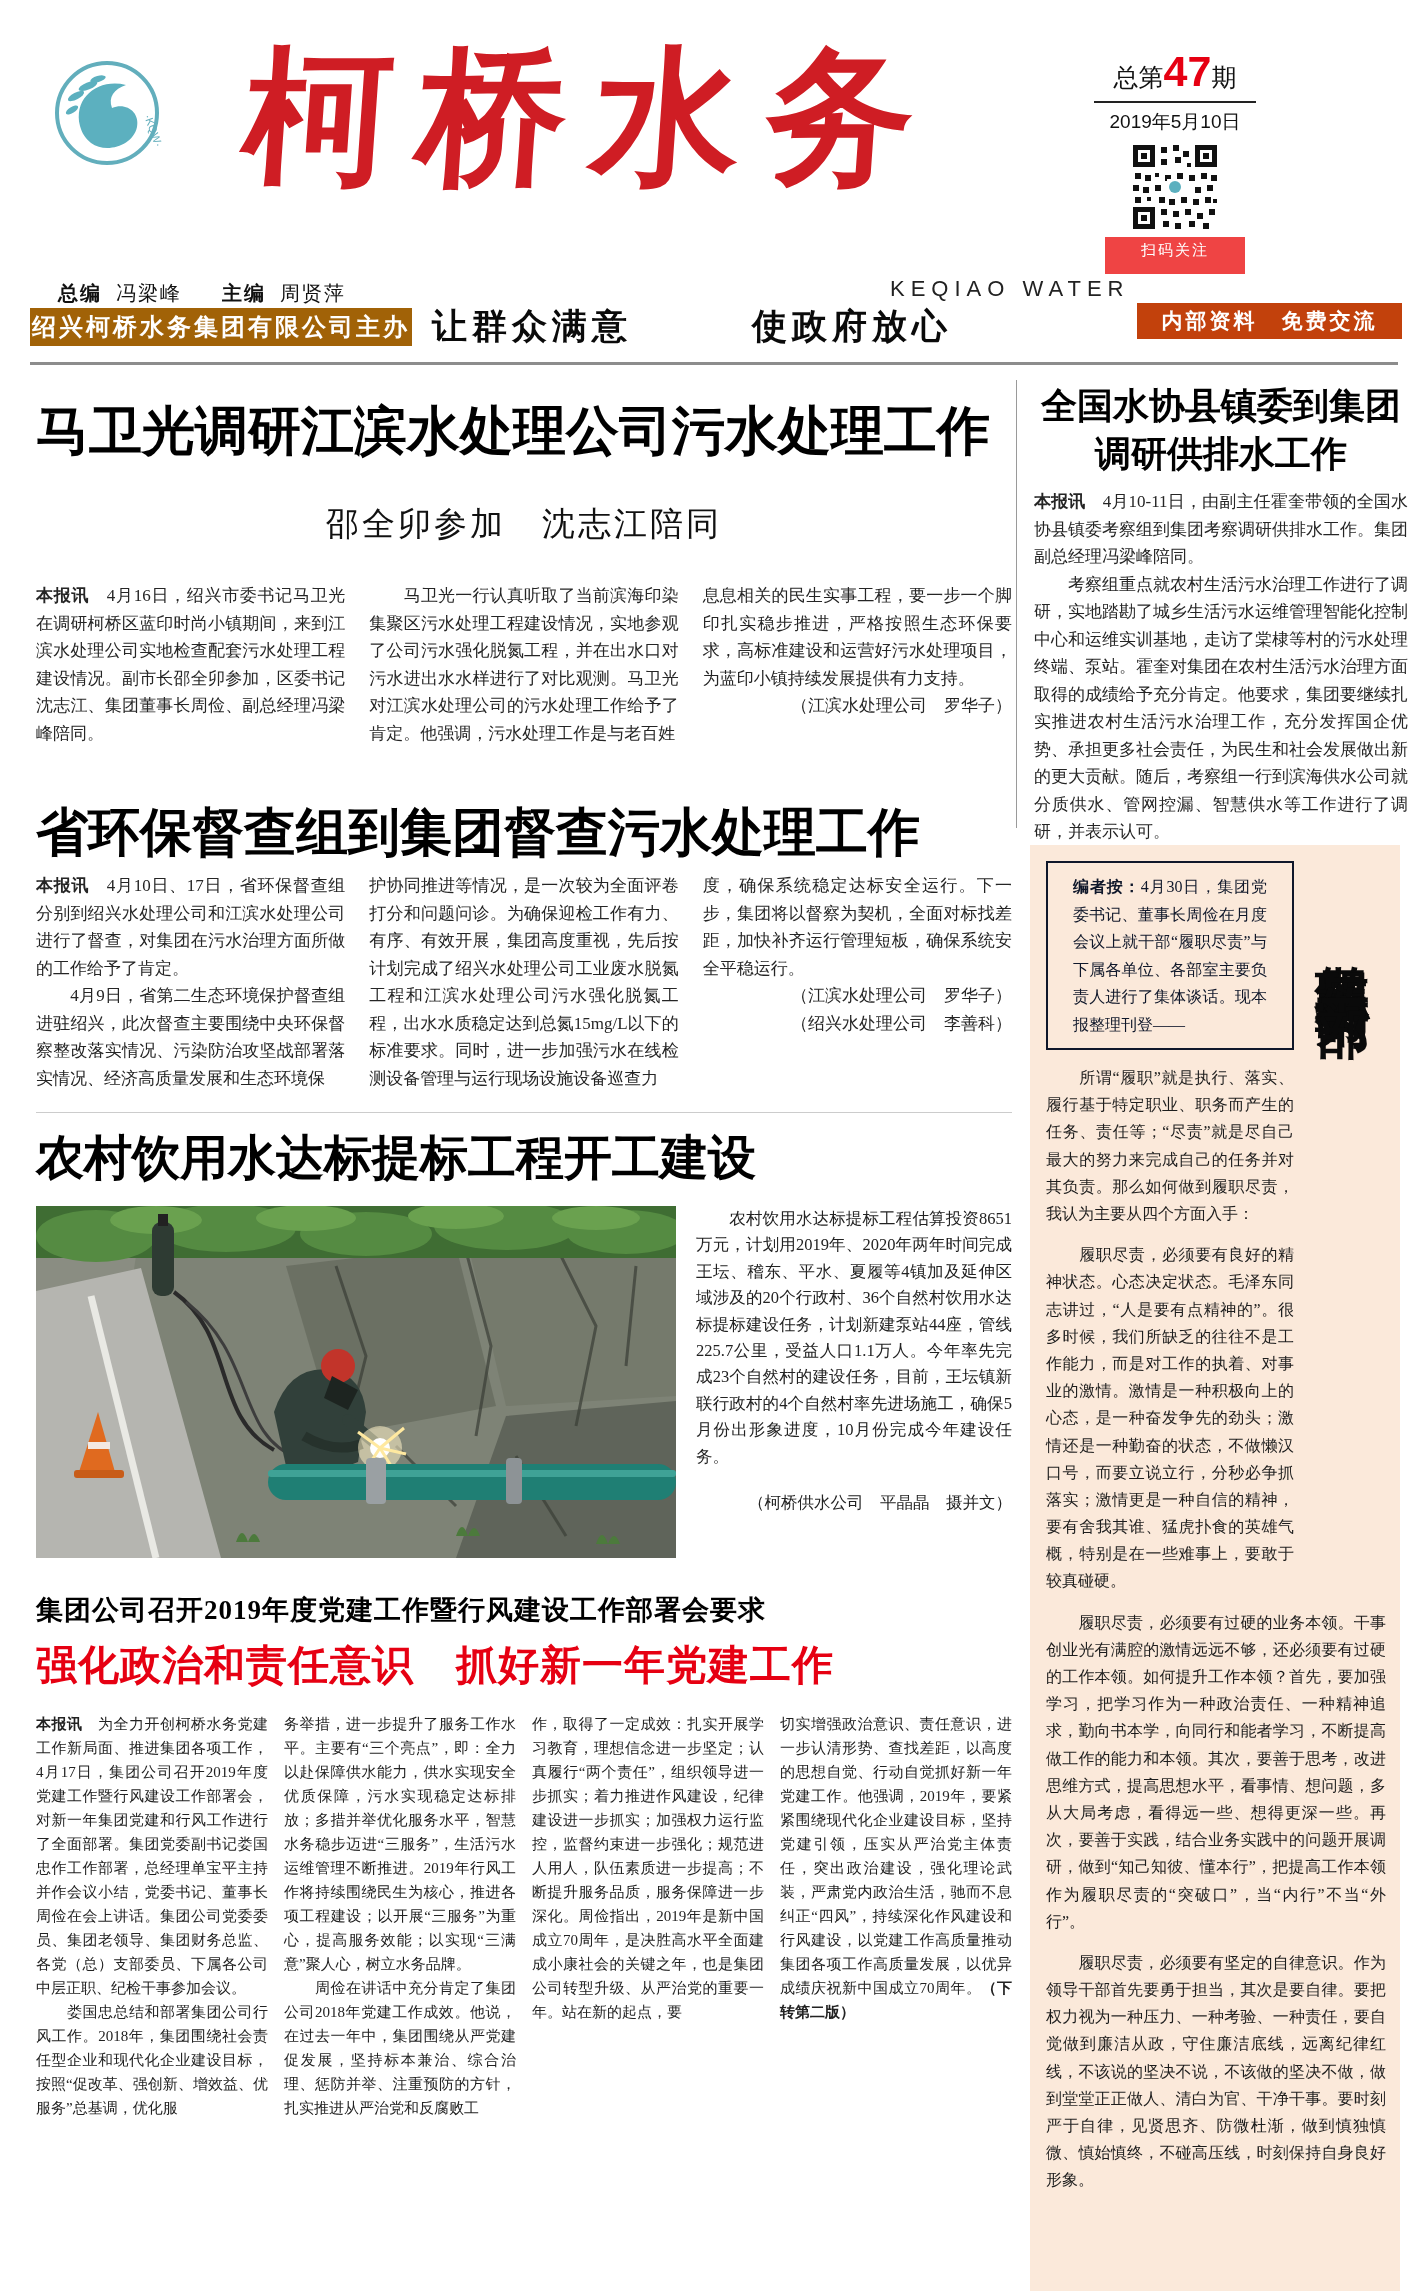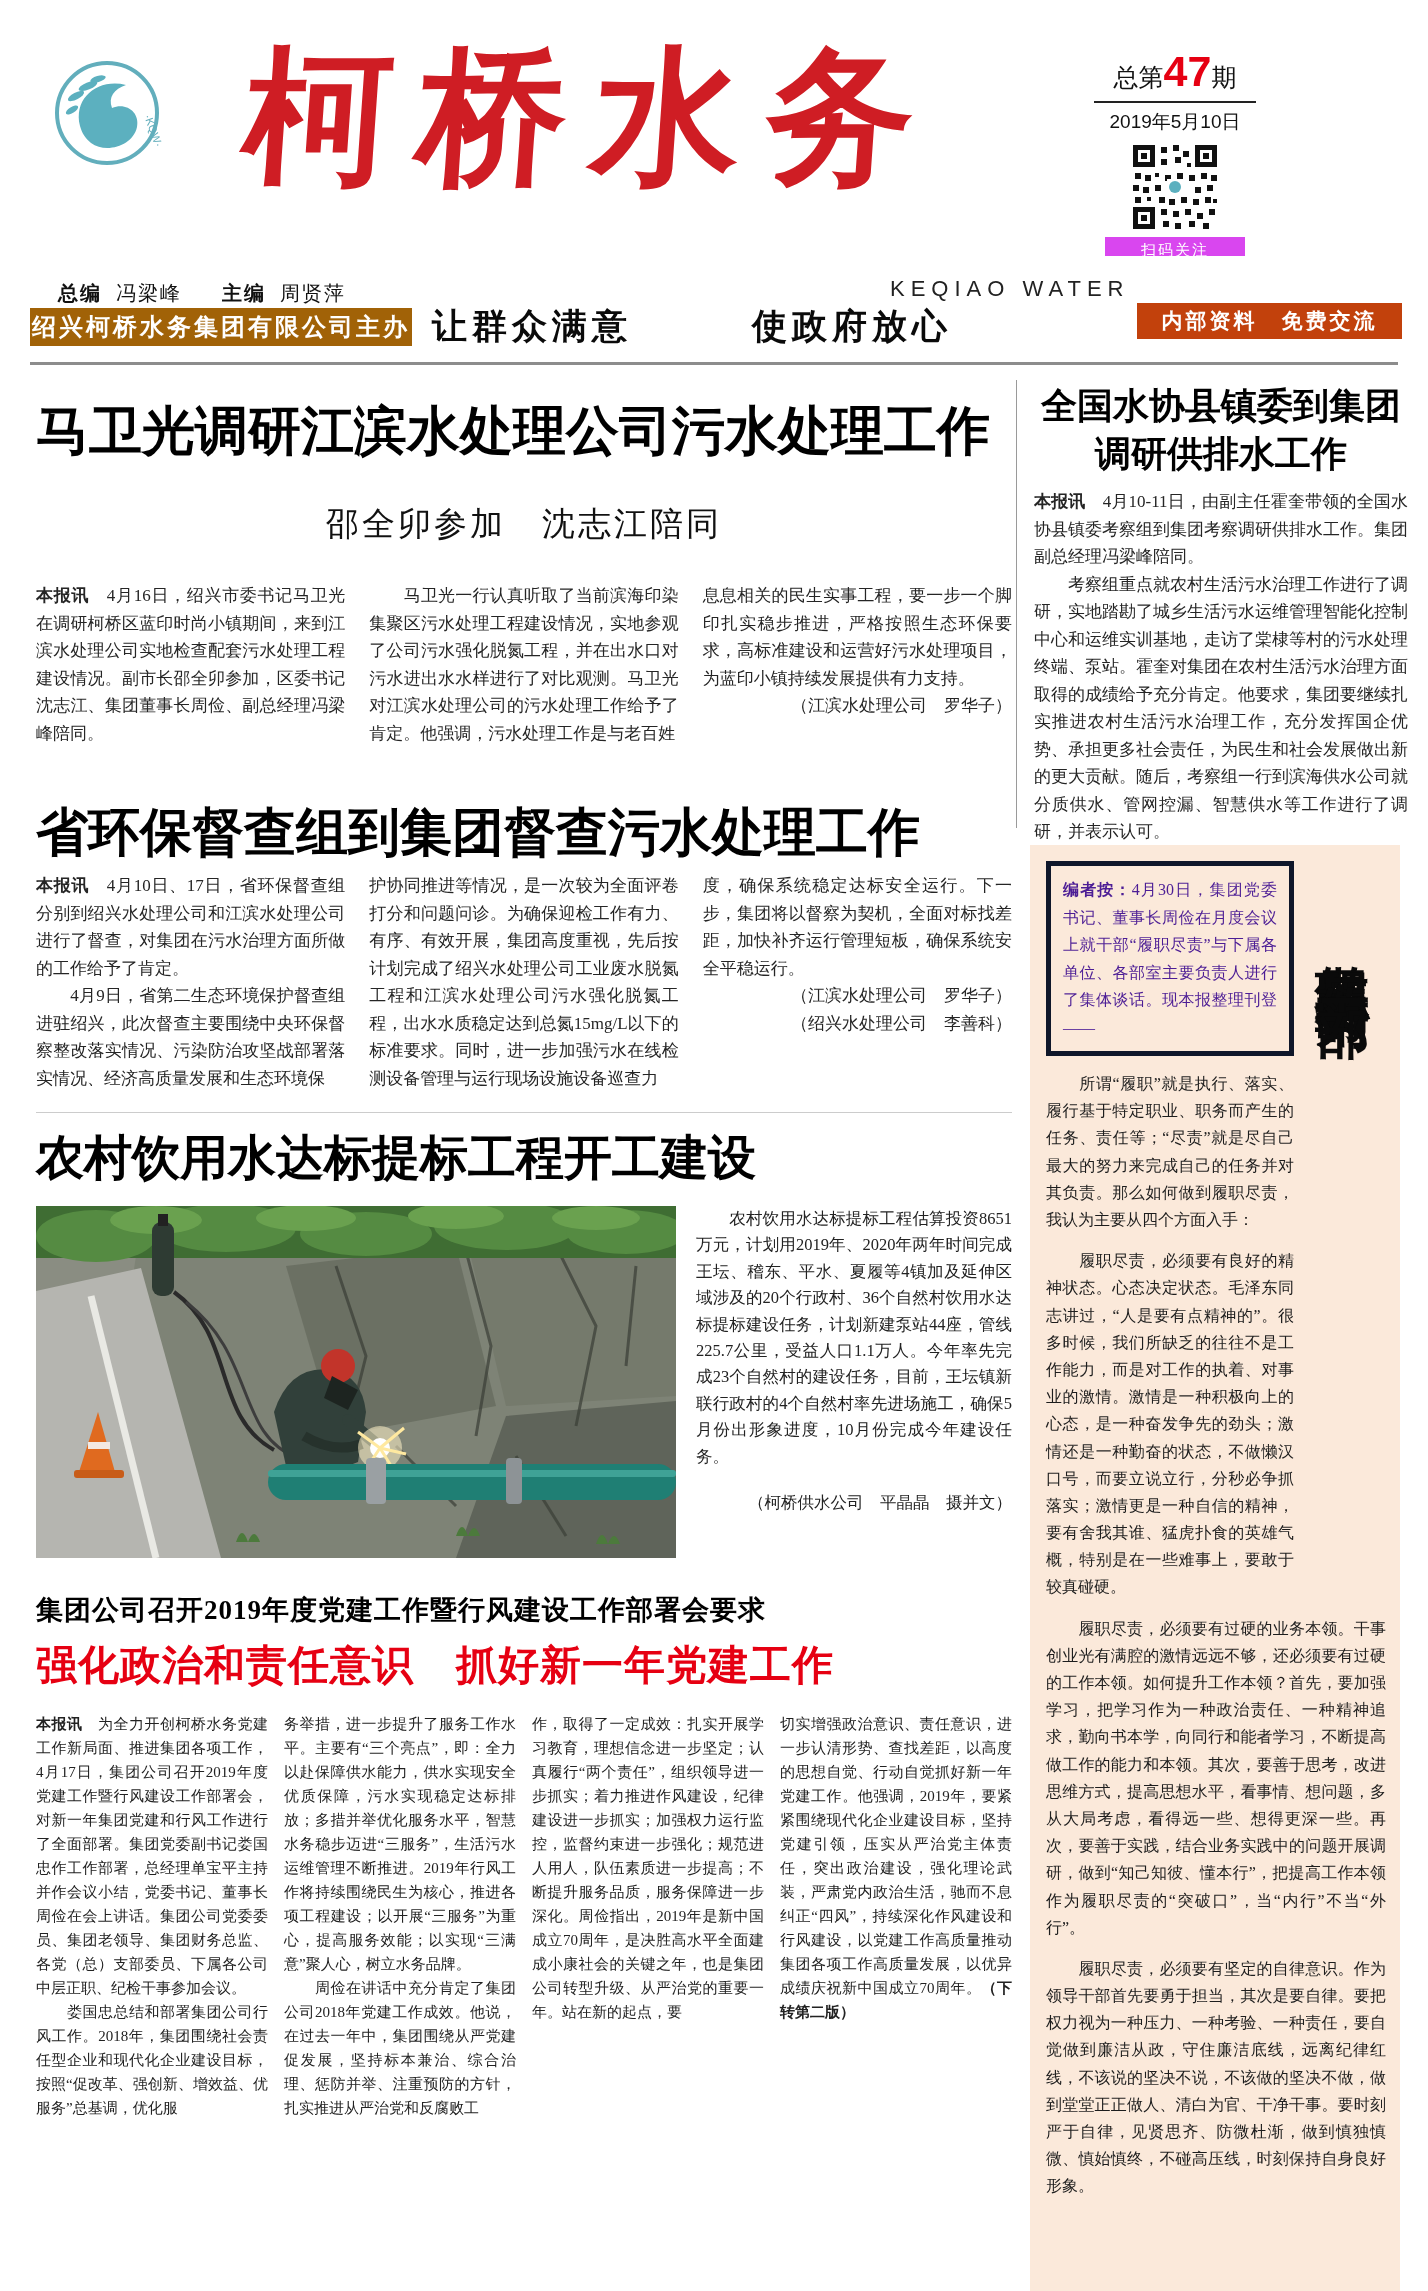--- a/index.html
+++ b/index.html
@@ -12,21 +12,21 @@
   .logo{left:46px;top:52px;}
   .masthead-title{left:175px;top:26px;width:835px;height:186px;display:flex;align-items:center;justify-content:center;
       font-weight:bold;font-size:148px;letter-spacing:26px;color:#cf1d24;transform:skewX(-4deg);
       font-family:"Liberation Serif","DejaVu Serif",serif;white-space:nowrap;}
   .issue-block{left:1092px;top:50px;width:166px;text-align:center;}
   .issue-line{font-size:25px;color:#111;font-family:"Liberation Sans","DejaVu Sans",sans-serif;}
   .issue-no{font-size:43px;color:#e60012;font-weight:bold;line-height:1;}
   .issue-rule{border:none;border-top:2px solid #222;margin:7px 2px 6px 2px;}
   .issue-date{font-size:19px;color:#111;font-family:"Liberation Sans","DejaVu Sans",sans-serif;}
   .qr-wrap{margin-top:8px;display:flex;justify-content:center;}
-  .qr-label{margin:6px auto 0 auto;width:140px;height:19px;line-height:25px;background:#d946ef;color:#fff;
+  .qr-label{margin:6px auto 0 auto;width:140px;height:37px;line-height:25px;background:#ef4444;color:#fff;
       font-size:15px;letter-spacing:2px;font-family:"Liberation Sans","DejaVu Sans",sans-serif;}
   .editors{left:58px;top:280px;font-size:20px;color:#111;letter-spacing:2px;}
   .editors b{font-weight:bold;margin-right:14px;}
   .editors .nm{margin-right:40px;font-weight:normal;}
   .keqiao{left:890px;top:276px;font-size:22px;letter-spacing:6px;color:#222;
       font-family:"Liberation Sans","DejaVu Sans",sans-serif;}
   .blue-bar{left:30px;top:308px;width:382px;height:38px;background:#a16207;color:#fff;text-align:center;
       line-height:38px;font-size:24px;font-weight:bold;letter-spacing:3px;
       font-family:"Liberation Sans","DejaVu Sans",sans-serif;}
   .slogan{left:432px;top:303px;width:600px;font-size:35px;font-weight:800;letter-spacing:5px;color:#0a0a0a;
@@ -72,21 +72,21 @@
   .v-divider{left:1016px;top:380px;width:1px;height:448px;background:#9a9a9a;}
   .r1-headline{left:1034px;top:382px;width:374px;text-align:center;font-size:36px;font-weight:800;color:#000;line-height:1.32;}
   .r1-body{left:1034px;top:488px;width:374px;height:352px;overflow:hidden;}
 
   
   .panel{left:1030px;top:845px;width:370px;height:1446px;background:#fbe9da;box-sizing:border-box;
       padding:16px 14px 10px 16px;overflow:hidden;}
   .ed-top{display:flex;gap:6px;}
   .ed-left{flex:1;min-width:0;}
   .ed-right{width:86px;flex:none;display:flex;justify-content:center;}
-  .note-box{border:5px solid #0f172a;padding:10px 12px;font-size:16px;line-height:1.72;text-align:justify;color:#4c1d95;}
+  .note-box{border:2px solid #0f172a;padding:10px 25px;font-size:16px;line-height:1.72;text-align:justify;color:#0f172a;}
   .ed-para{font-size:16px;line-height:1.7;text-align:justify;color:#1d1d1d;margin:14px 0 0 0;}
   .v-title{margin-top:62px;writing-mode:vertical-rl;text-orientation:upright;font-size:54px;font-weight:900;
       letter-spacing:4px;color:#0a0a0a;font-family:"Liberation Sans","DejaVu Sans",sans-serif;line-height:1.45;}
   .ed-bottom{margin-top:8px;}
 </style>
 </head>
 <body>
 
 <div class="page">
 

